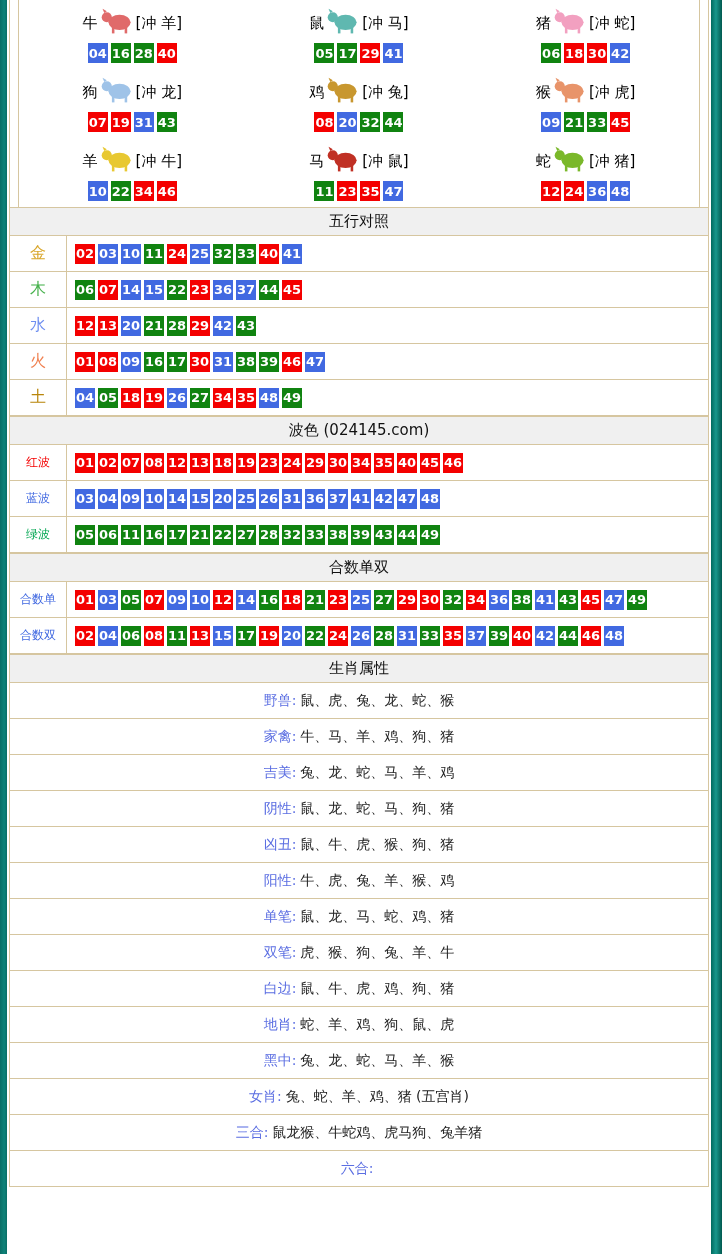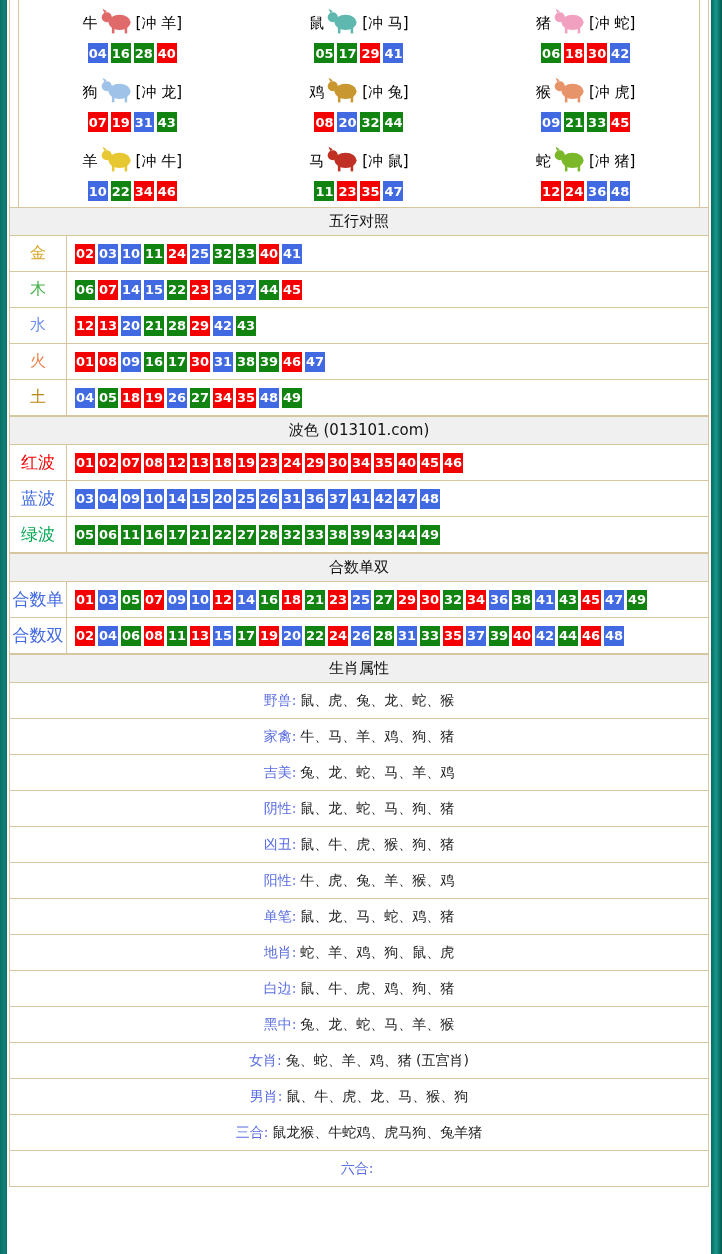--- a/index.html
+++ b/index.html
@@ -18,21 +18,21 @@
   .zlabel{display:flex;align-items:center;gap:2px;margin-top:6px;height:34px;
           font-size:15px;color:#000;}
   .zballs{display:flex;gap:3px;margin-top:3px;}
   
   .sechead{height:27px;line-height:27px;text-align:center;background:#f0f0f0;
            border-top:1px solid #d6c6a0;border-bottom:1px solid #d6c6a0;
            font-size:15px;color:#111;}
   
   .numrow{height:35px;display:flex;align-items:center;border-bottom:1px solid #d6c6a0;}
   .rowlabel{width:56px;align-self:stretch;display:flex;align-items:center;justify-content:center;
-            border-right:1px solid #d6c6a0;font-size:17px;}
+            border-right:1px solid #d6c6a0;font-size:12px;}
   .rowlabel.big{font-size:16px;}
   .balls{display:flex;gap:3px;padding-left:8px;}
   .ball{width:20px;height:20px;display:flex;align-items:center;justify-content:center;
         color:#fff;font-size:13px;font-weight:bold;}
   
   .attrrow{height:35px;display:flex;align-items:center;justify-content:center;
            border-bottom:1px solid #d6c6a0;font-size:14px;}
   .attrlabel{color:#5b6ee2;margin-right:4px;}
   .attrvalue{color:#222;}
   .zicon{display:inline-block;}
@@ -286,21 +286,21 @@
             <div class="ball" style="background: rgb(244, 0, 0);">18</div>
             <div class="ball" style="background: rgb(244, 0, 0);">19</div>
             <div class="ball" style="background: rgb(65, 105, 225);">26</div>
             <div class="ball" style="background: rgb(16, 131, 16);">27</div>
             <div class="ball" style="background: rgb(244, 0, 0);">34</div>
             <div class="ball" style="background: rgb(244, 0, 0);">35</div>
             <div class="ball" style="background: rgb(65, 105, 225);">48</div>
             <div class="ball" style="background: rgb(16, 131, 16);">49</div>
           </div>
         </div>
-        <div class="sechead">波色 (013101.com)</div>
+        <div class="sechead">波色 (024145.com)</div>
         <div class="numrow">
           <div class="rowlabel" style="color: rgb(244, 0, 0);">红波</div>
           <div class="balls">
             <div class="ball" style="background: rgb(244, 0, 0);">01</div>
             <div class="ball" style="background: rgb(244, 0, 0);">02</div>
             <div class="ball" style="background: rgb(244, 0, 0);">07</div>
             <div class="ball" style="background: rgb(244, 0, 0);">08</div>
             <div class="ball" style="background: rgb(244, 0, 0);">12</div>
             <div class="ball" style="background: rgb(244, 0, 0);">13</div>
             <div class="ball" style="background: rgb(244, 0, 0);">18</div>
@@ -441,38 +441,38 @@
         </div>
         <div class="attrrow">
           <span class="attrlabel">阳性:</span>
           <span class="attrvalue">牛、虎、兔、羊、猴、鸡</span>
         </div>
         <div class="attrrow">
           <span class="attrlabel">单笔:</span>
           <span class="attrvalue">鼠、龙、马、蛇、鸡、猪</span>
         </div>
         <div class="attrrow">
+          <span class="attrlabel">双笔:</span>
+          <span class="attrvalue">虎、猴、狗、兔、羊、牛</span>
+        </div>
+        <div class="attrrow">
+          <span class="attrlabel">白边:</span>
+          <span class="attrvalue">鼠、牛、虎、鸡、狗、猪</span>
+        </div>
+        <div class="attrrow">
           <span class="attrlabel">地肖:</span>
           <span class="attrvalue">蛇、羊、鸡、狗、鼠、虎</span>
         </div>
         <div class="attrrow">
-          <span class="attrlabel">白边:</span>
-          <span class="attrvalue">鼠、牛、虎、鸡、狗、猪</span>
-        </div>
-        <div class="attrrow">
           <span class="attrlabel">黑中:</span>
           <span class="attrvalue">兔、龙、蛇、马、羊、猴</span>
         </div>
         <div class="attrrow">
           <span class="attrlabel">女肖:</span>
           <span class="attrvalue">兔、蛇、羊、鸡、猪 (五宫肖)</span>
-        </div>
-        <div class="attrrow">
-          <span class="attrlabel">男肖:</span>
-          <span class="attrvalue">鼠、牛、虎、龙、马、猴、狗</span>
         </div>
         <div class="attrrow">
           <span class="attrlabel">三合:</span>
           <span class="attrvalue">鼠龙猴、牛蛇鸡、虎马狗、兔羊猪</span>
         </div>
         <div class="attrrow">
           <span class="attrlabel">六合:</span>
         </div>
       </div>
   </div>

